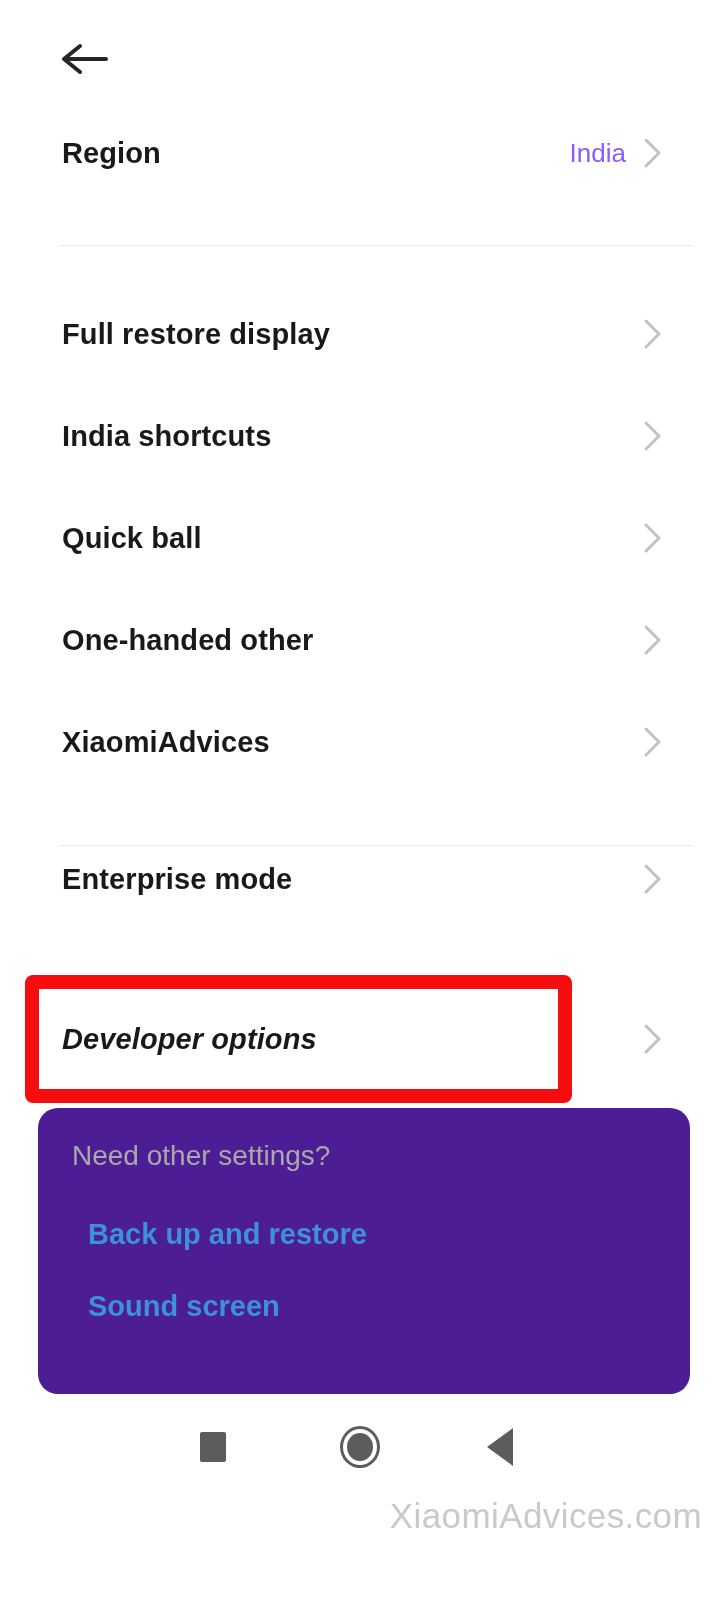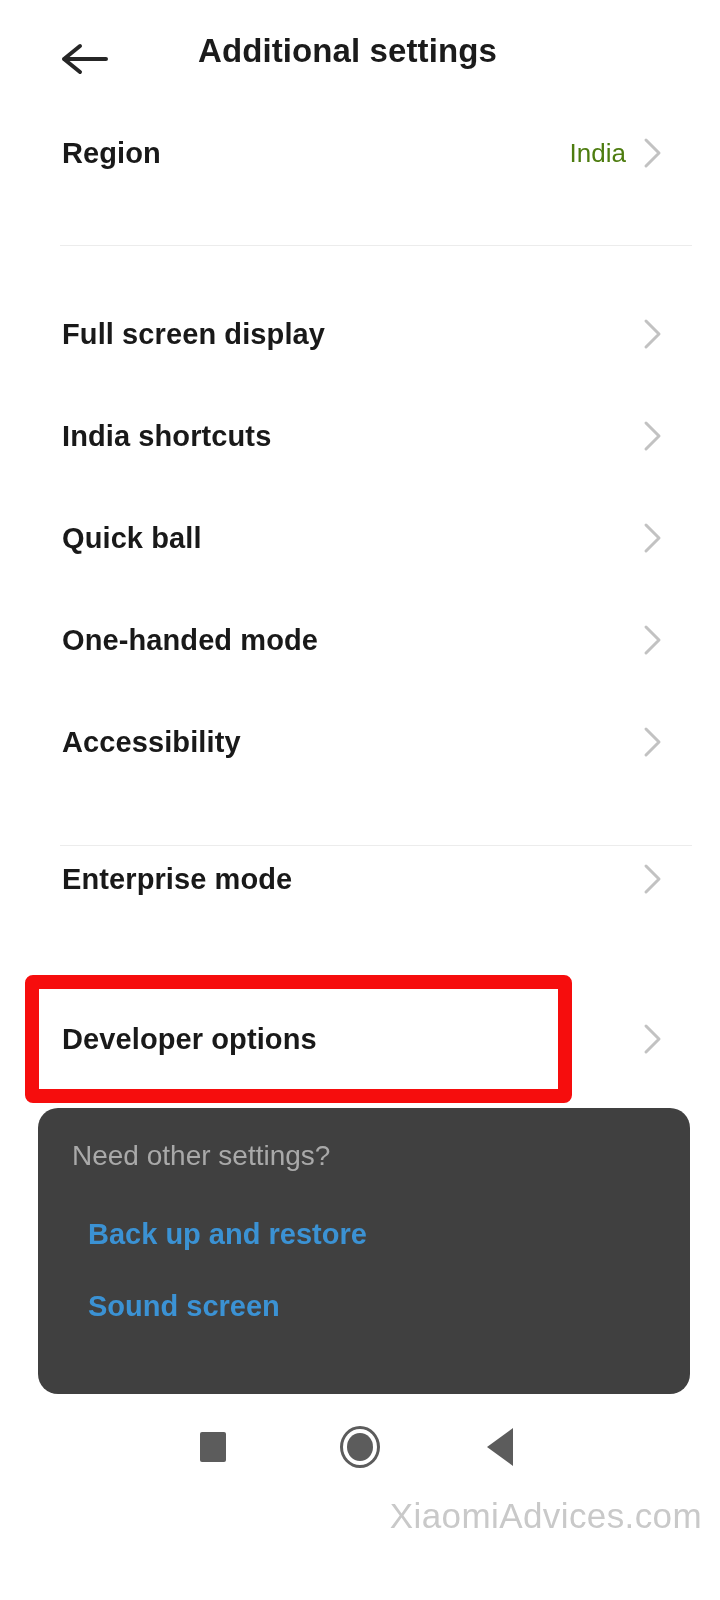--- a/index.html
+++ b/index.html
@@ -58,21 +58,21 @@
     font-size: 29px;
     font-weight: bold;
     color: #191919;
     letter-spacing: 0.1px;
     white-space: nowrap;
   }
   .row-value {
     position: absolute;
     right: 94px;
     font-size: 26px;
-    color: #4d7c0f;
+    color: #8b5cf6;
     font-weight: normal;
     white-space: nowrap;
   }
   .chev {
     position: absolute;
     right: 56px;
     width: 22px;
     height: 34px;
   }
   .chev svg { display: block; }
@@ -99,21 +99,21 @@
     pointer-events: none;
   }
 
   
   .footer-card {
     position: absolute;
     left: 38px;
     top: 1108px;
     width: 652px;
     height: 286px;
-    background: #404040;
+    background: #4c1d95;
     border-radius: 20px;
   }
   .footer-title {
     position: absolute;
     left: 34px;
     top: 32px;
     font-size: 28px;
     color: #a9a9a9;
     font-weight: normal;
     white-space: nowrap;
@@ -193,37 +193,36 @@
 <body>
 
 <div class="appbar">
   <div class="back-btn">
     <span>
       <svg width="50" height="36" viewBox="0 0 50 36">
         <path d="M4 18 L20 5 M4 18 L20 31 M4 18 L46 18" stroke="#262626" stroke-width="4" fill="none" stroke-linecap="round" stroke-linejoin="round"></path>
       </svg>
     </span>
   </div>
-  <div class="appbar-title">Additional settings</div>
 </div>
 
 <div class="row" style="top:122px;text-align:right;">
   <span class="row-label">Region</span>
   <span class="row-value">India</span>
   <span class="chev">
     <svg width="22" height="34" viewBox="0 0 22 34">
       <path d="M4 4 L17 17 L4 30" stroke="#c2c2c2" stroke-width="3" fill="none" stroke-linecap="round" stroke-linejoin="round"></path>
     </svg>
   </span>
 </div>
 
 <div class="divider" style="top:245px;"></div>
 
 <div class="row" style="top:303px;">
-  <span class="row-label">Full screen display</span>
+  <span class="row-label">Full restore display</span>
   <span class="chev">
     <svg width="22" height="34" viewBox="0 0 22 34">
       <path d="M4 4 L17 17 L4 30" stroke="#c2c2c2" stroke-width="3" fill="none" stroke-linecap="round" stroke-linejoin="round"></path>
     </svg>
   </span>
 </div>
 
 <div class="row" style="top:405px;">
   <span class="row-label">India shortcuts</span>
   <span class="chev">
@@ -236,49 +235,49 @@
 <div class="row" style="top:507px;">
   <span class="row-label">Quick ball</span>
   <span class="chev">
     <svg width="22" height="34" viewBox="0 0 22 34">
       <path d="M4 4 L17 17 L4 30" stroke="#c2c2c2" stroke-width="3" fill="none" stroke-linecap="round" stroke-linejoin="round"></path>
     </svg>
   </span>
 </div>
 
 <div class="row" style="top:609px;">
-  <span class="row-label">One-handed mode</span>
+  <span class="row-label">One-handed other</span>
   <span class="chev">
     <svg width="22" height="34" viewBox="0 0 22 34">
       <path d="M4 4 L17 17 L4 30" stroke="#c2c2c2" stroke-width="3" fill="none" stroke-linecap="round" stroke-linejoin="round"></path>
     </svg>
   </span>
 </div>
 
 <div class="row" style="top:711px;">
-  <span class="row-label">Accessibility</span>
+  <span class="row-label">XiaomiAdvices</span>
   <span class="chev">
     <svg width="22" height="34" viewBox="0 0 22 34">
       <path d="M4 4 L17 17 L4 30" stroke="#c2c2c2" stroke-width="3" fill="none" stroke-linecap="round" stroke-linejoin="round"></path>
     </svg>
   </span>
 </div>
 
 <div class="divider" style="top:845px;"></div>
 
 <div class="row" style="top:848px;">
   <span class="row-label">Enterprise mode</span>
   <span class="chev">
     <svg width="22" height="34" viewBox="0 0 22 34">
       <path d="M4 4 L17 17 L4 30" stroke="#c2c2c2" stroke-width="3" fill="none" stroke-linecap="round" stroke-linejoin="round"></path>
     </svg>
   </span>
 </div>
 
-<div class="row" style="top:1008px;">
+<div class="row" style="top:1008px;font-style:italic;">
   <span class="row-label">Developer options</span>
   <span class="chev">
     <svg width="22" height="34" viewBox="0 0 22 34">
       <path d="M4 4 L17 17 L4 30" stroke="#c2c2c2" stroke-width="3" fill="none" stroke-linecap="round" stroke-linejoin="round"></path>
     </svg>
   </span>
 </div>
 
 <div class="annot-box"></div>
 

